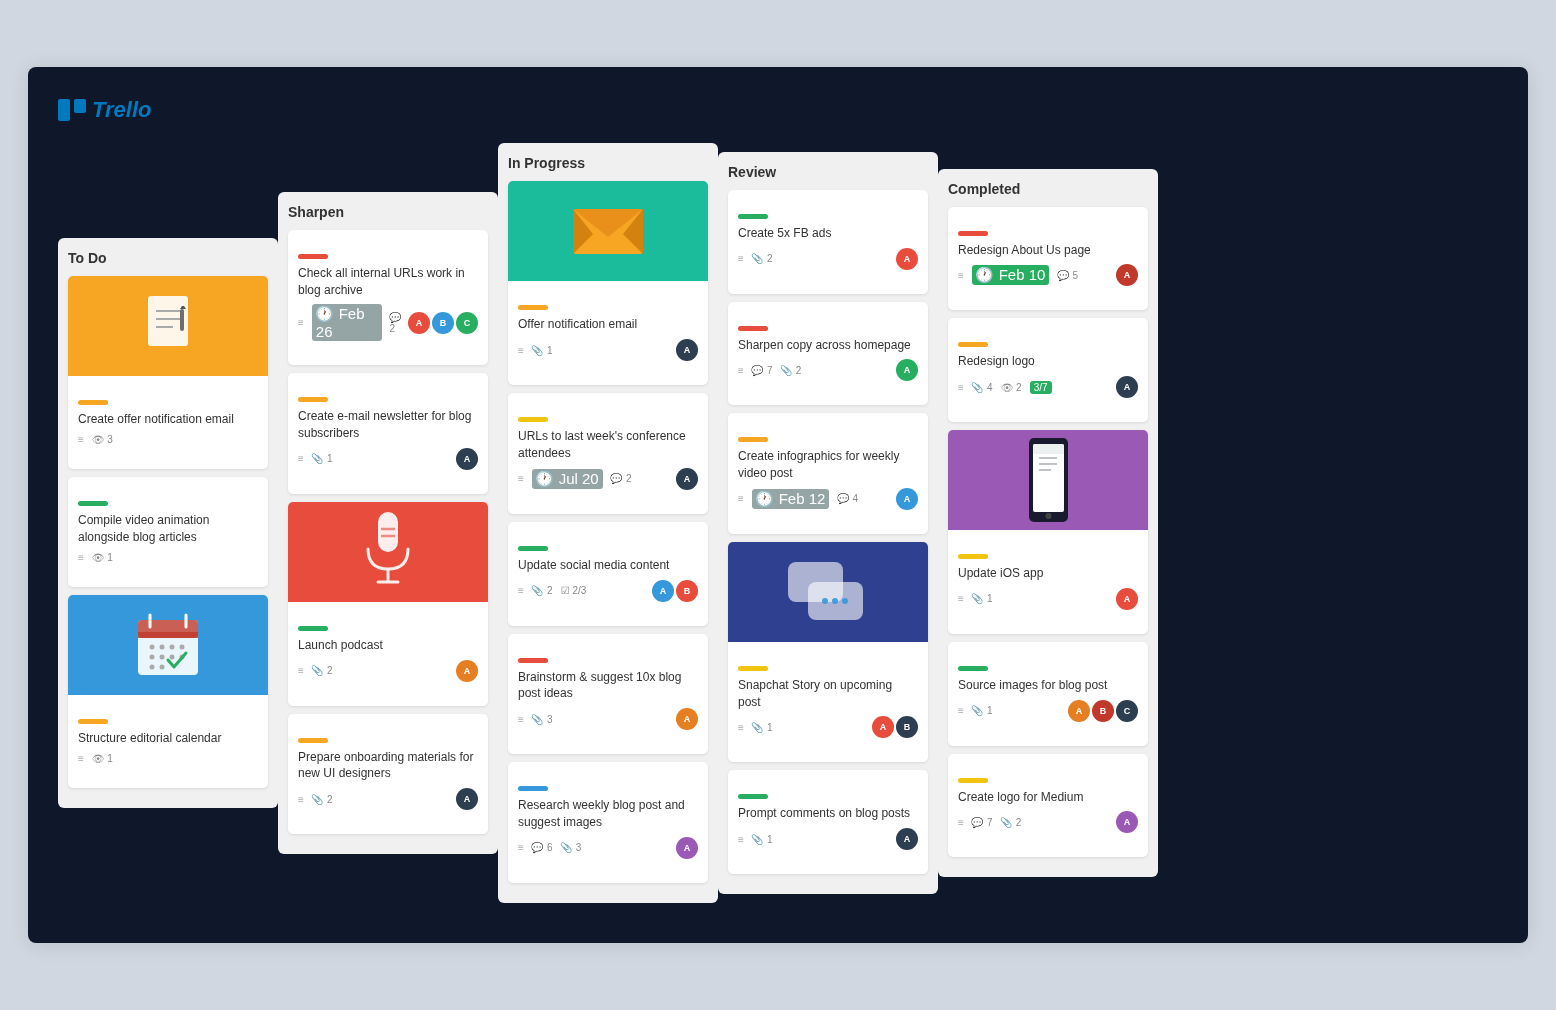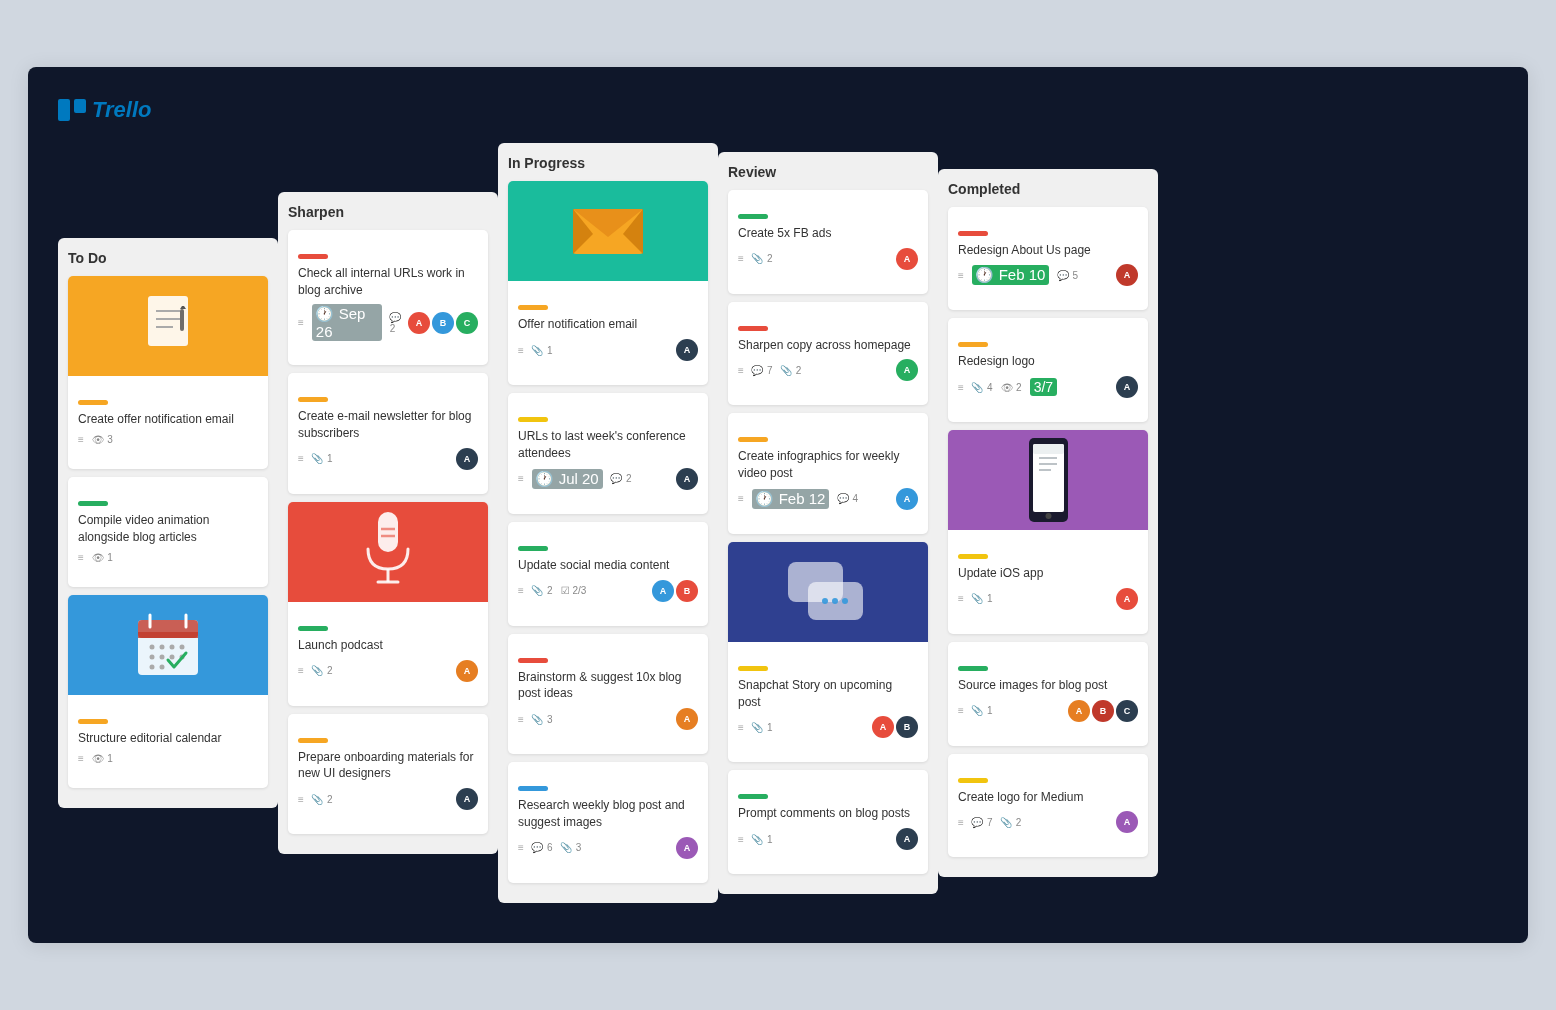--- a/index.html
+++ b/index.html
@@ -134,21 +134,21 @@
       font-size: 15px;
       display: flex;
       align-items: center;
       gap: 2px;
     }
     .checklist-badge {
       background: #27AE60;
       color: #fff;
       border-radius: 3px;
       padding: 1px 4px;
-      font-size: 14px;
+      font-size: 10px;
     }
 
     .small-icon {
       font-size: 10px;
       color: #aaa;
     }
   </style>
 </head>
 <body>
 
@@ -237,21 +237,21 @@
       </div>
       <div class="column">
         <div class="column-title">Sharpen</div>
         <div class="card">
           <div class="card-body">
             <div class="card-label" style="background:#E74C3C"></div>
             <div class="card-title">Check all internal URLs work in blog archive</div>
             <div class="card-meta">
               <div class="card-meta-left">
                 <span class="meta-item small-icon">≡</span>
-                <span class="date-badge" style="background:#95a5a6">🕐 Sep 26</span>
+                <span class="date-badge" style="background:#95a5a6">🕐 Feb 26</span>
                 <span class="meta-item">💬 2</span>
               </div>
               <div class="avatars">
                 <div class="avatar" style="background:#E74C3C">A</div>
                 <div class="avatar" style="background:#3498DB">B</div>
                 <div class="avatar" style="background:#27AE60">C</div>
               </div>
             </div>
           </div>
         </div>

